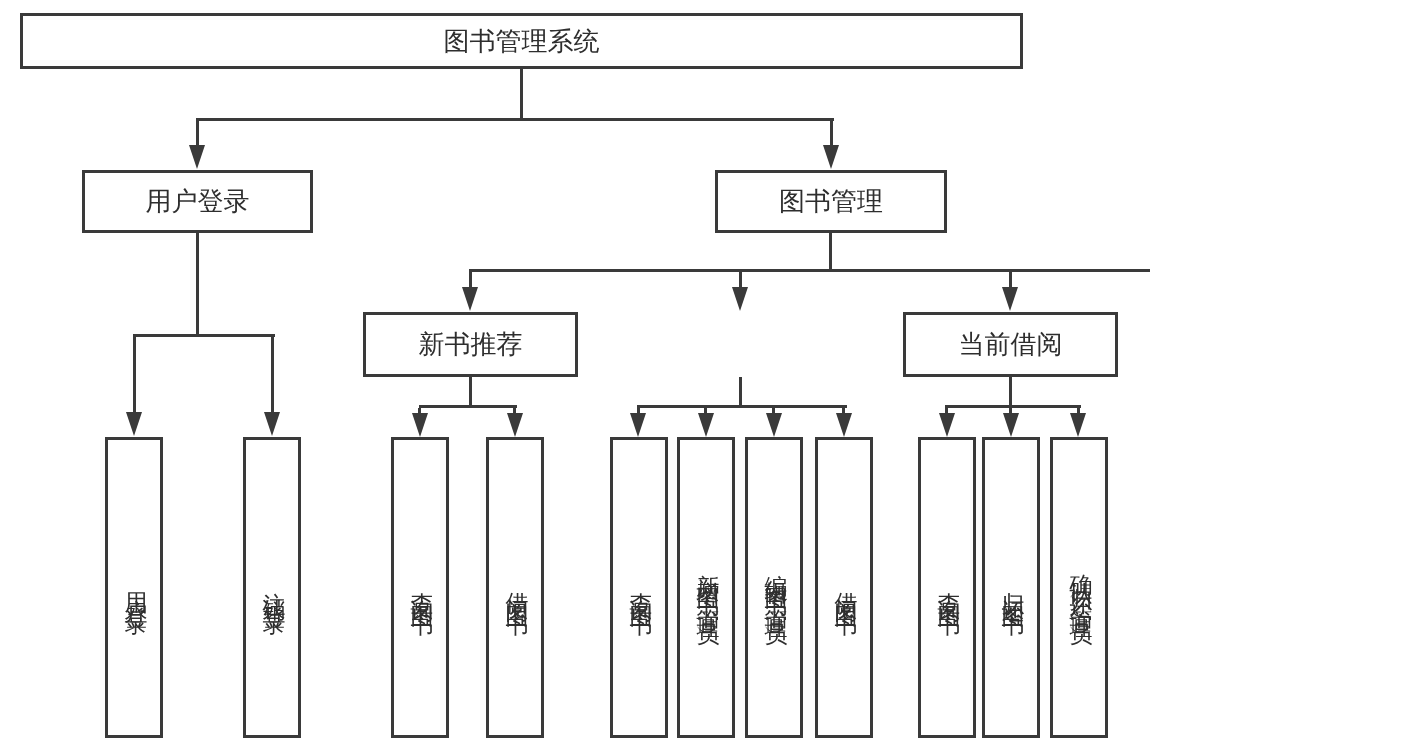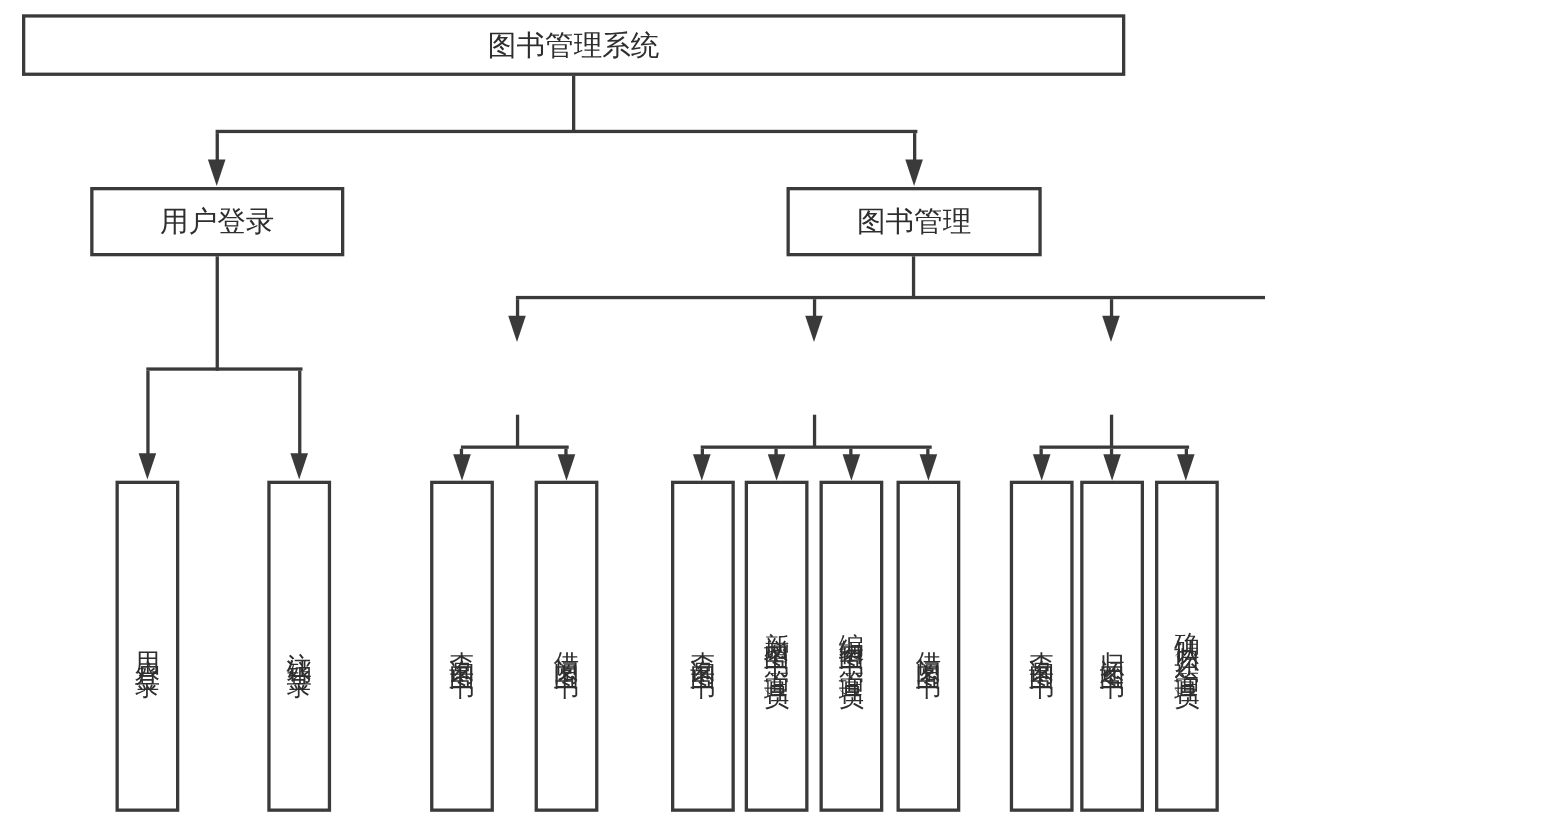--- a/index.html
+++ b/index.html
@@ -1,20 +1,20 @@
 <!DOCTYPE html>
 <html><head>
 <meta charset="utf-8">
 <style>
   html,body{margin:0;padding:0;background:#ffffff;}
   .canvas{
     position:relative;
     width:1150px;height:747px;
     background:#ffffff;
-    font-family:Liberation Sans, sans-serif;
+    font-family:Liberation Mono, monospace;
     overflow:hidden;
   }
   .box{
     position:absolute;
     box-sizing:border-box;
     border:3px solid #3a3a3a;
     background:#ffffff;
     display:flex;align-items:center;justify-content:center;
     color:#2e2e2e;
     font-size:26px;
@@ -86,20 +86,26 @@
   <div class="hl" style="left:469px;top:269px;width:814px;height:3px;"></div>
   <div class="vl" style="left:469px;top:272px;width:3px;height:16px;"></div>
   <div class="vl" style="left:739px;top:272px;width:3px;height:16px;"></div>
   <div class="vl" style="left:1009px;top:272px;width:3px;height:16px;"></div>
   <div class="vl" style="left:1279px;top:272px;width:3px;height:16px;"></div>
   <div class="ar" style="left:462px;top:287px;"></div>
   <div class="ar" style="left:732px;top:287px;"></div>
   <div class="ar" style="left:1002px;top:287px;"></div>
   <div class="ar" style="left:1272px;top:287px;"></div>
 
+  <div class="box" style="left:363px;top:312px;width:215px;height:65px;">
+    <span>新书推荐</span>
+  </div>
+  <div class="box" style="left:903px;top:312px;width:215px;height:65px;">
+    <span>当前借阅</span>
+  </div>
 
   <div class="vl" style="left:469px;top:377px;width:3px;height:30px;"></div>
   <div class="hl" style="left:419px;top:405px;width:98px;height:3px;"></div>
   <div class="vl" style="left:418px;top:408px;width:3px;height:7px;"></div>
   <div class="vl" style="left:513px;top:408px;width:3px;height:7px;"></div>
   <div class="ar" style="left:412px;top:413px;"></div>
   <div class="ar" style="left:507px;top:413px;"></div>
 
   <div class="vl" style="left:739px;top:377px;width:3px;height:30px;"></div>
   <div class="hl" style="left:637px;top:405px;width:210px;height:3px;"></div>

